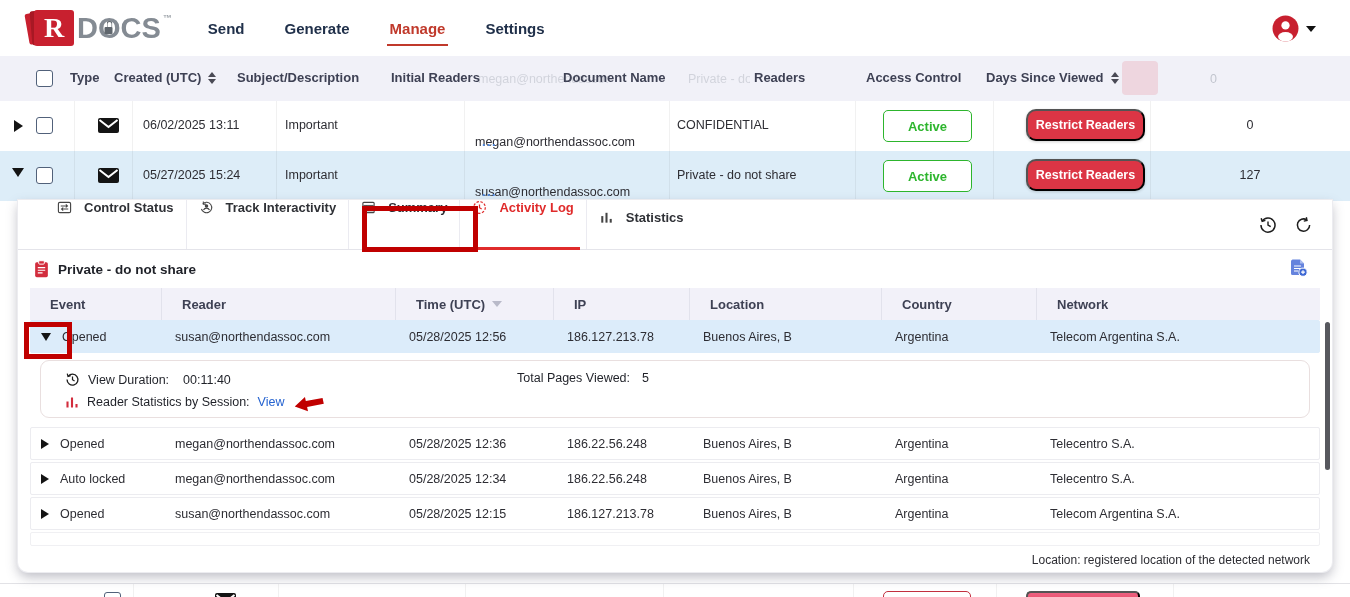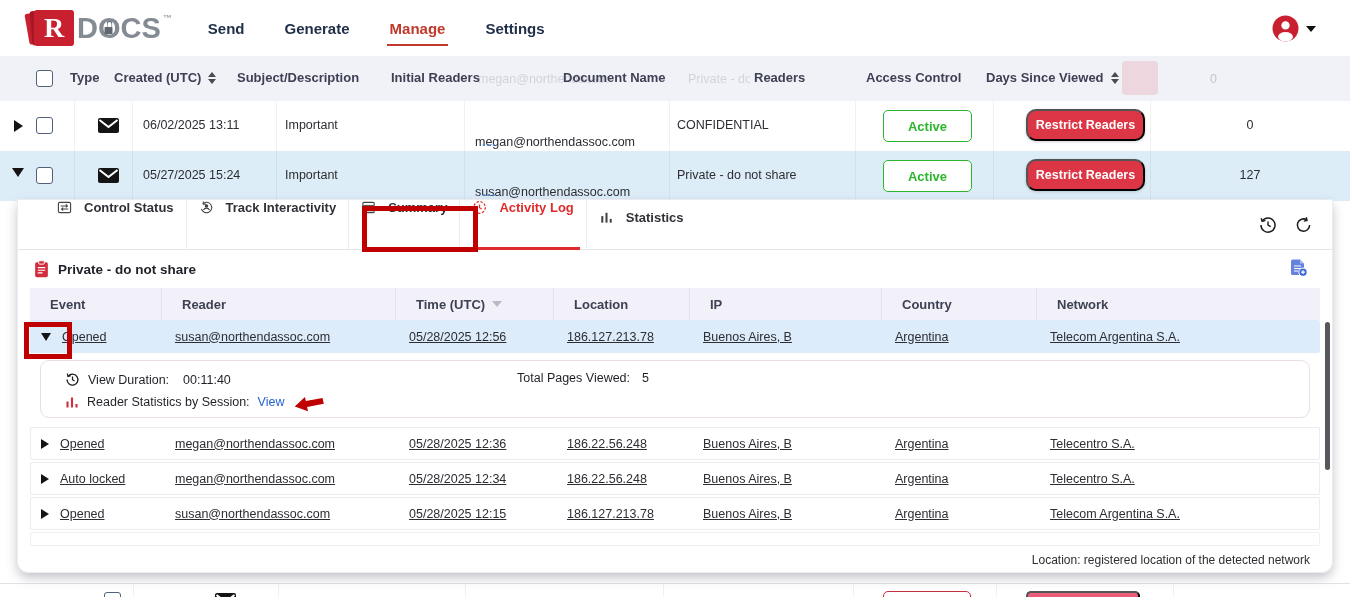--- a/index.html
+++ b/index.html
@@ -89,21 +89,21 @@
   .ltable{margin:0 12px;}
   .lhead{display:grid;grid-template-columns:132px 234px 158px 136px 192px 155px 1fr;height:32px;
          align-items:center;background:#f2f1f9;font-size:13px;font-weight:700;color:#3e4154;}
   .lhead > div{padding-left:20px;border-right:1px solid #e2e2ec;height:100%;display:flex;align-items:center;box-sizing:border-box;}
   .lhead > div:last-child{border-right:none;}
   .tri-sorted{width:0;height:0;border-left:5px solid transparent;border-right:5px solid transparent;
          border-top:6px solid #b9bac9;margin-left:7px;}
   .lrow{display:grid;grid-template-columns:132px 234px 158px 136px 192px 155px 1fr;height:33px;
         align-items:center;font-size:12.5px;color:#2d2d33;background:#fff;border:1px solid #ececf0;
         border-radius:2px;margin-bottom:2px;box-sizing:border-box;}
-  .lrow > div{padding-left:12px;white-space:nowrap;overflow:hidden;text-decoration:underline;}
+  .lrow > div{padding-left:12px;white-space:nowrap;overflow:hidden;}
   .lrow.selected{background:#dcecfa;border-color:#dcecfa;margin-bottom:0;}
   .ev-cell{display:flex;align-items:center;gap:11px;padding-left:10px !important;}
   .ltr-right{width:0;height:0;border-top:5px solid transparent;border-bottom:5px solid transparent;
         border-left:8px solid #141414;flex:0 0 auto;}
   .ltr-down{width:0;height:0;border-left:5px solid transparent;border-right:5px solid transparent;
         border-top:8px solid #141414;flex:0 0 auto;}
 
   .scard{position:relative;margin:7px 10px 9px 10px;height:58px;border:1px solid #e9dfdf;border-radius:9px;
         background:#fff;padding:10px 0 0 24px;box-sizing:border-box;font-size:12.5px;color:#1f2128;}
   .scard .line{display:flex;align-items:center;gap:8px;height:17px;position:relative;}
@@ -322,24 +322,24 @@
             <span>Event</span>
           </div>
         <div>
             <span>Reader</span>
           </div>
         <div>
             <span>Time (UTC)</span>
             <span class="tri-sorted"></span>
           </div>
         <div>
+            <span>IP</span>
+          </div>
+        <div>
             <span>Location</span>
-          </div>
-        <div>
-            <span>IP</span>
           </div>
         <div>
             <span>Country</span>
           </div>
         <div>
             <span>Network</span>
           </div>
       </div>
 
       <div class="lrow selected">

